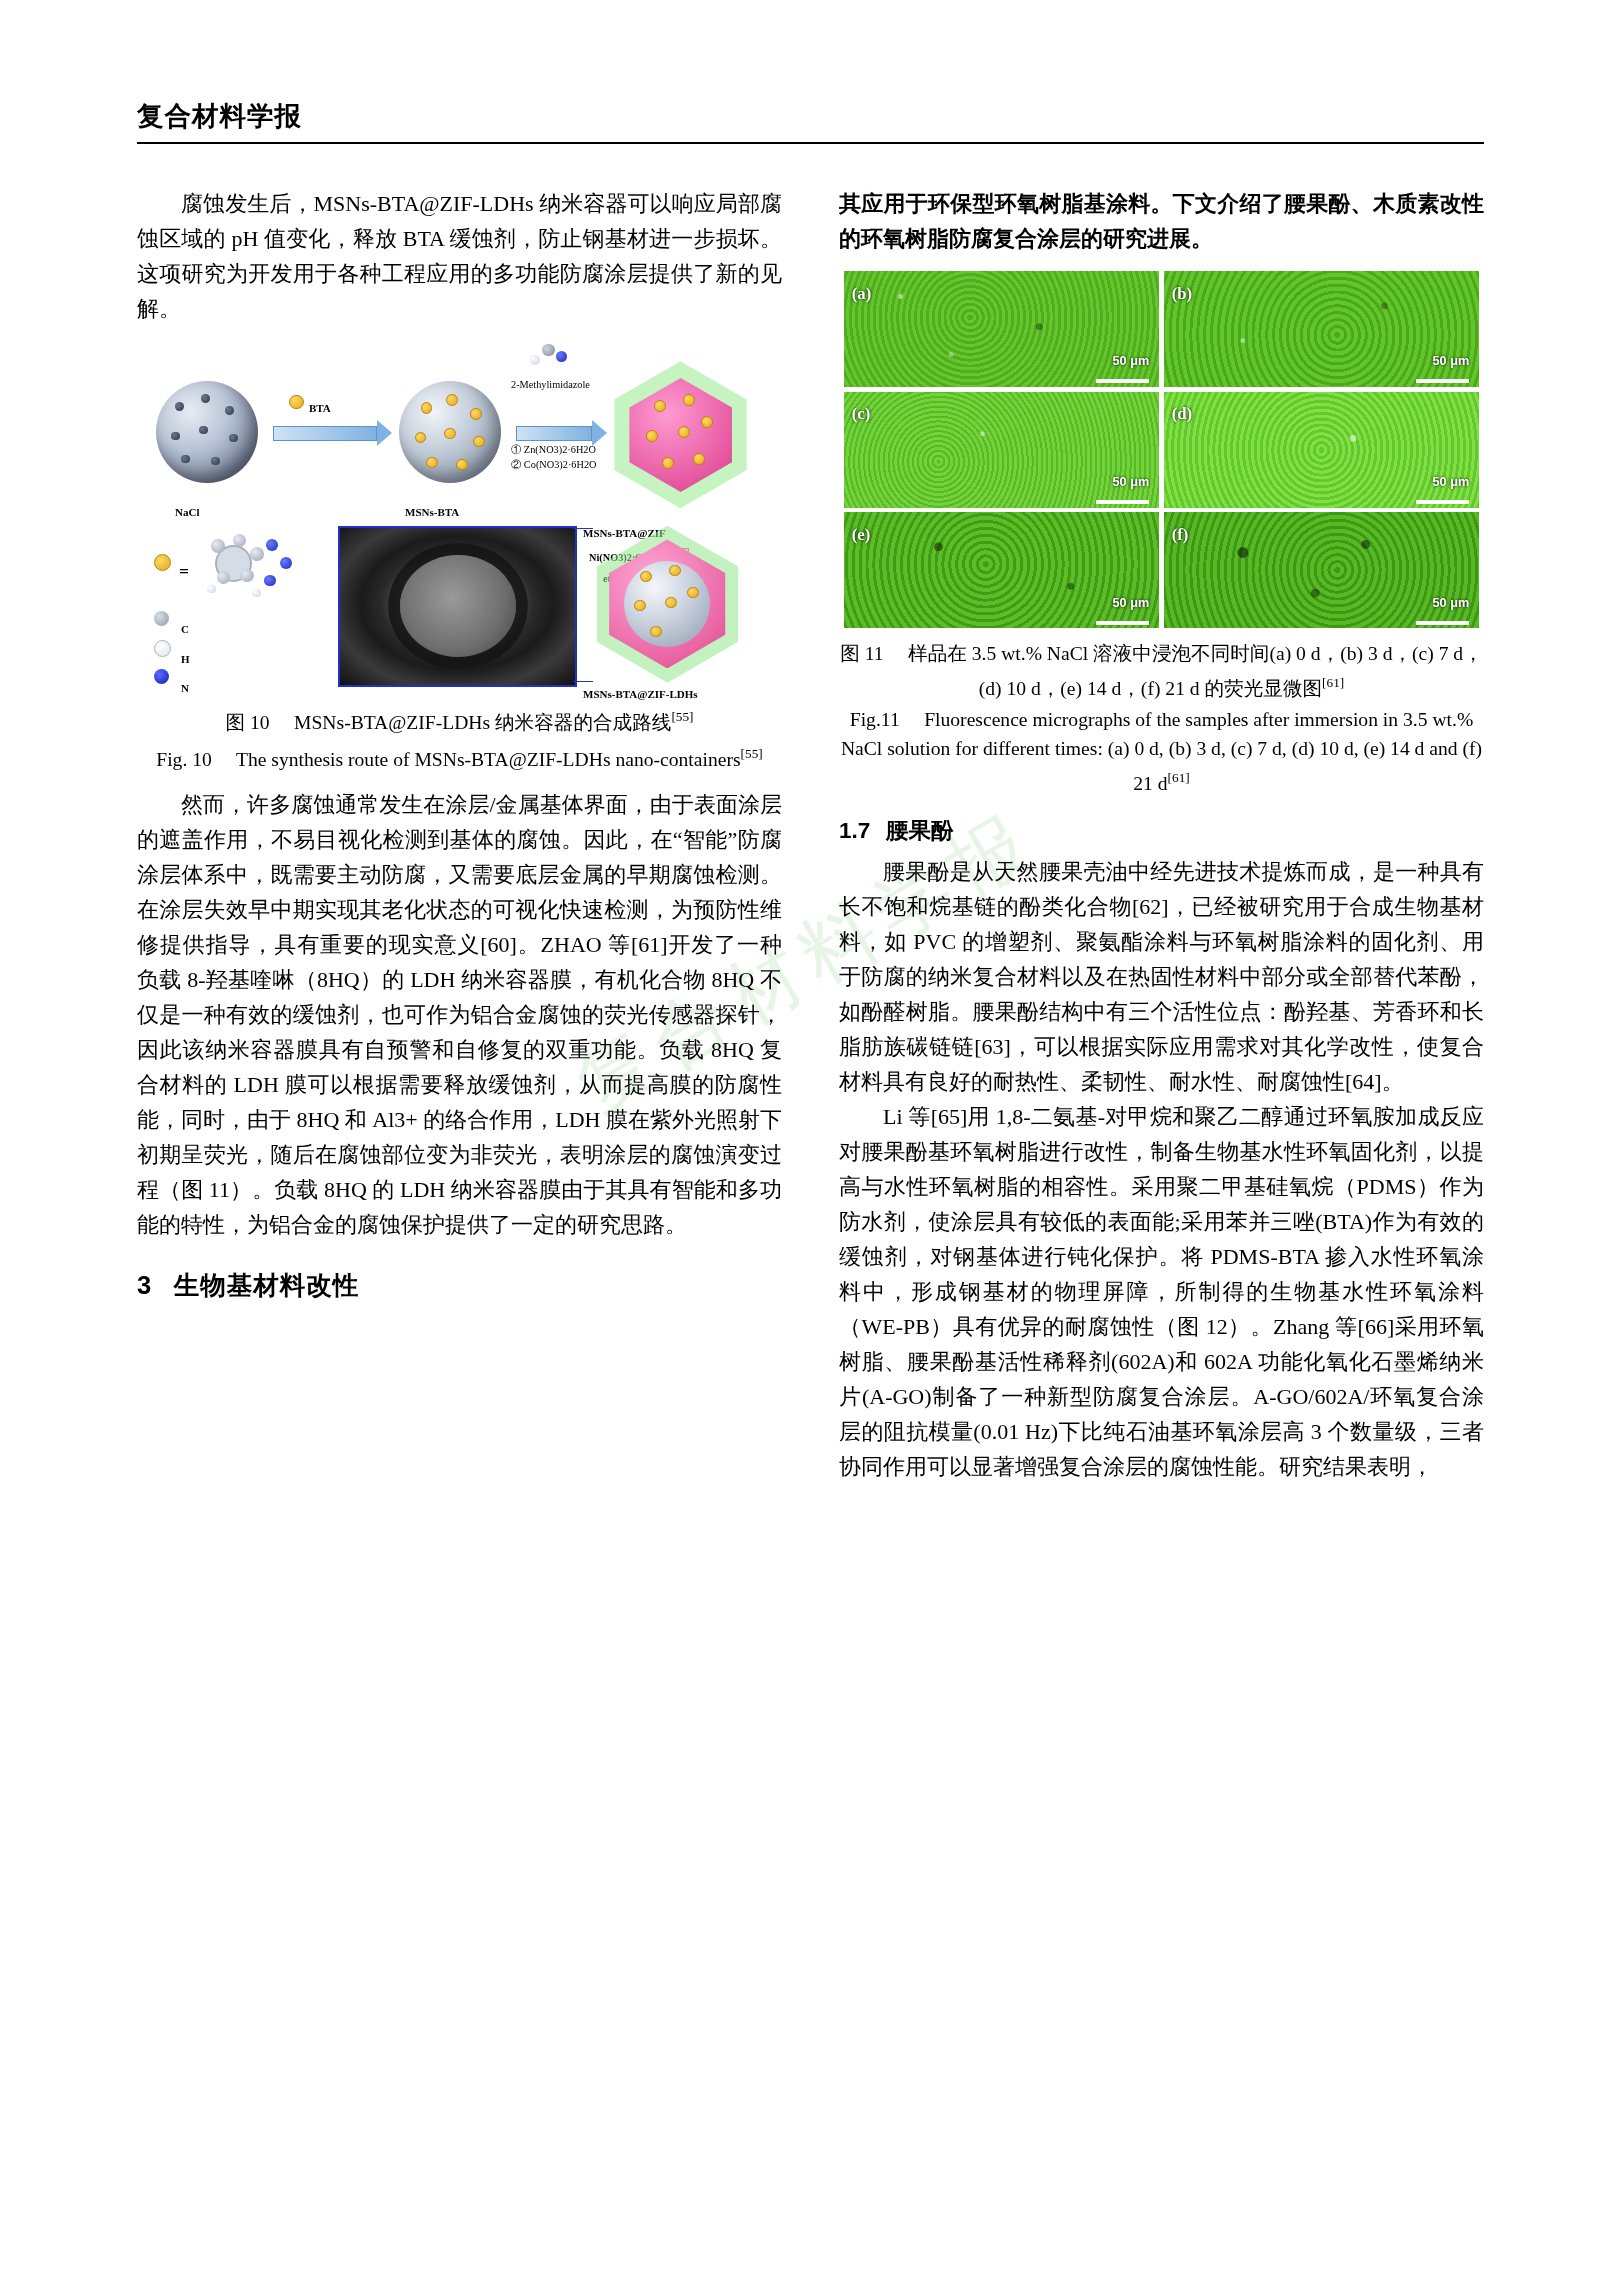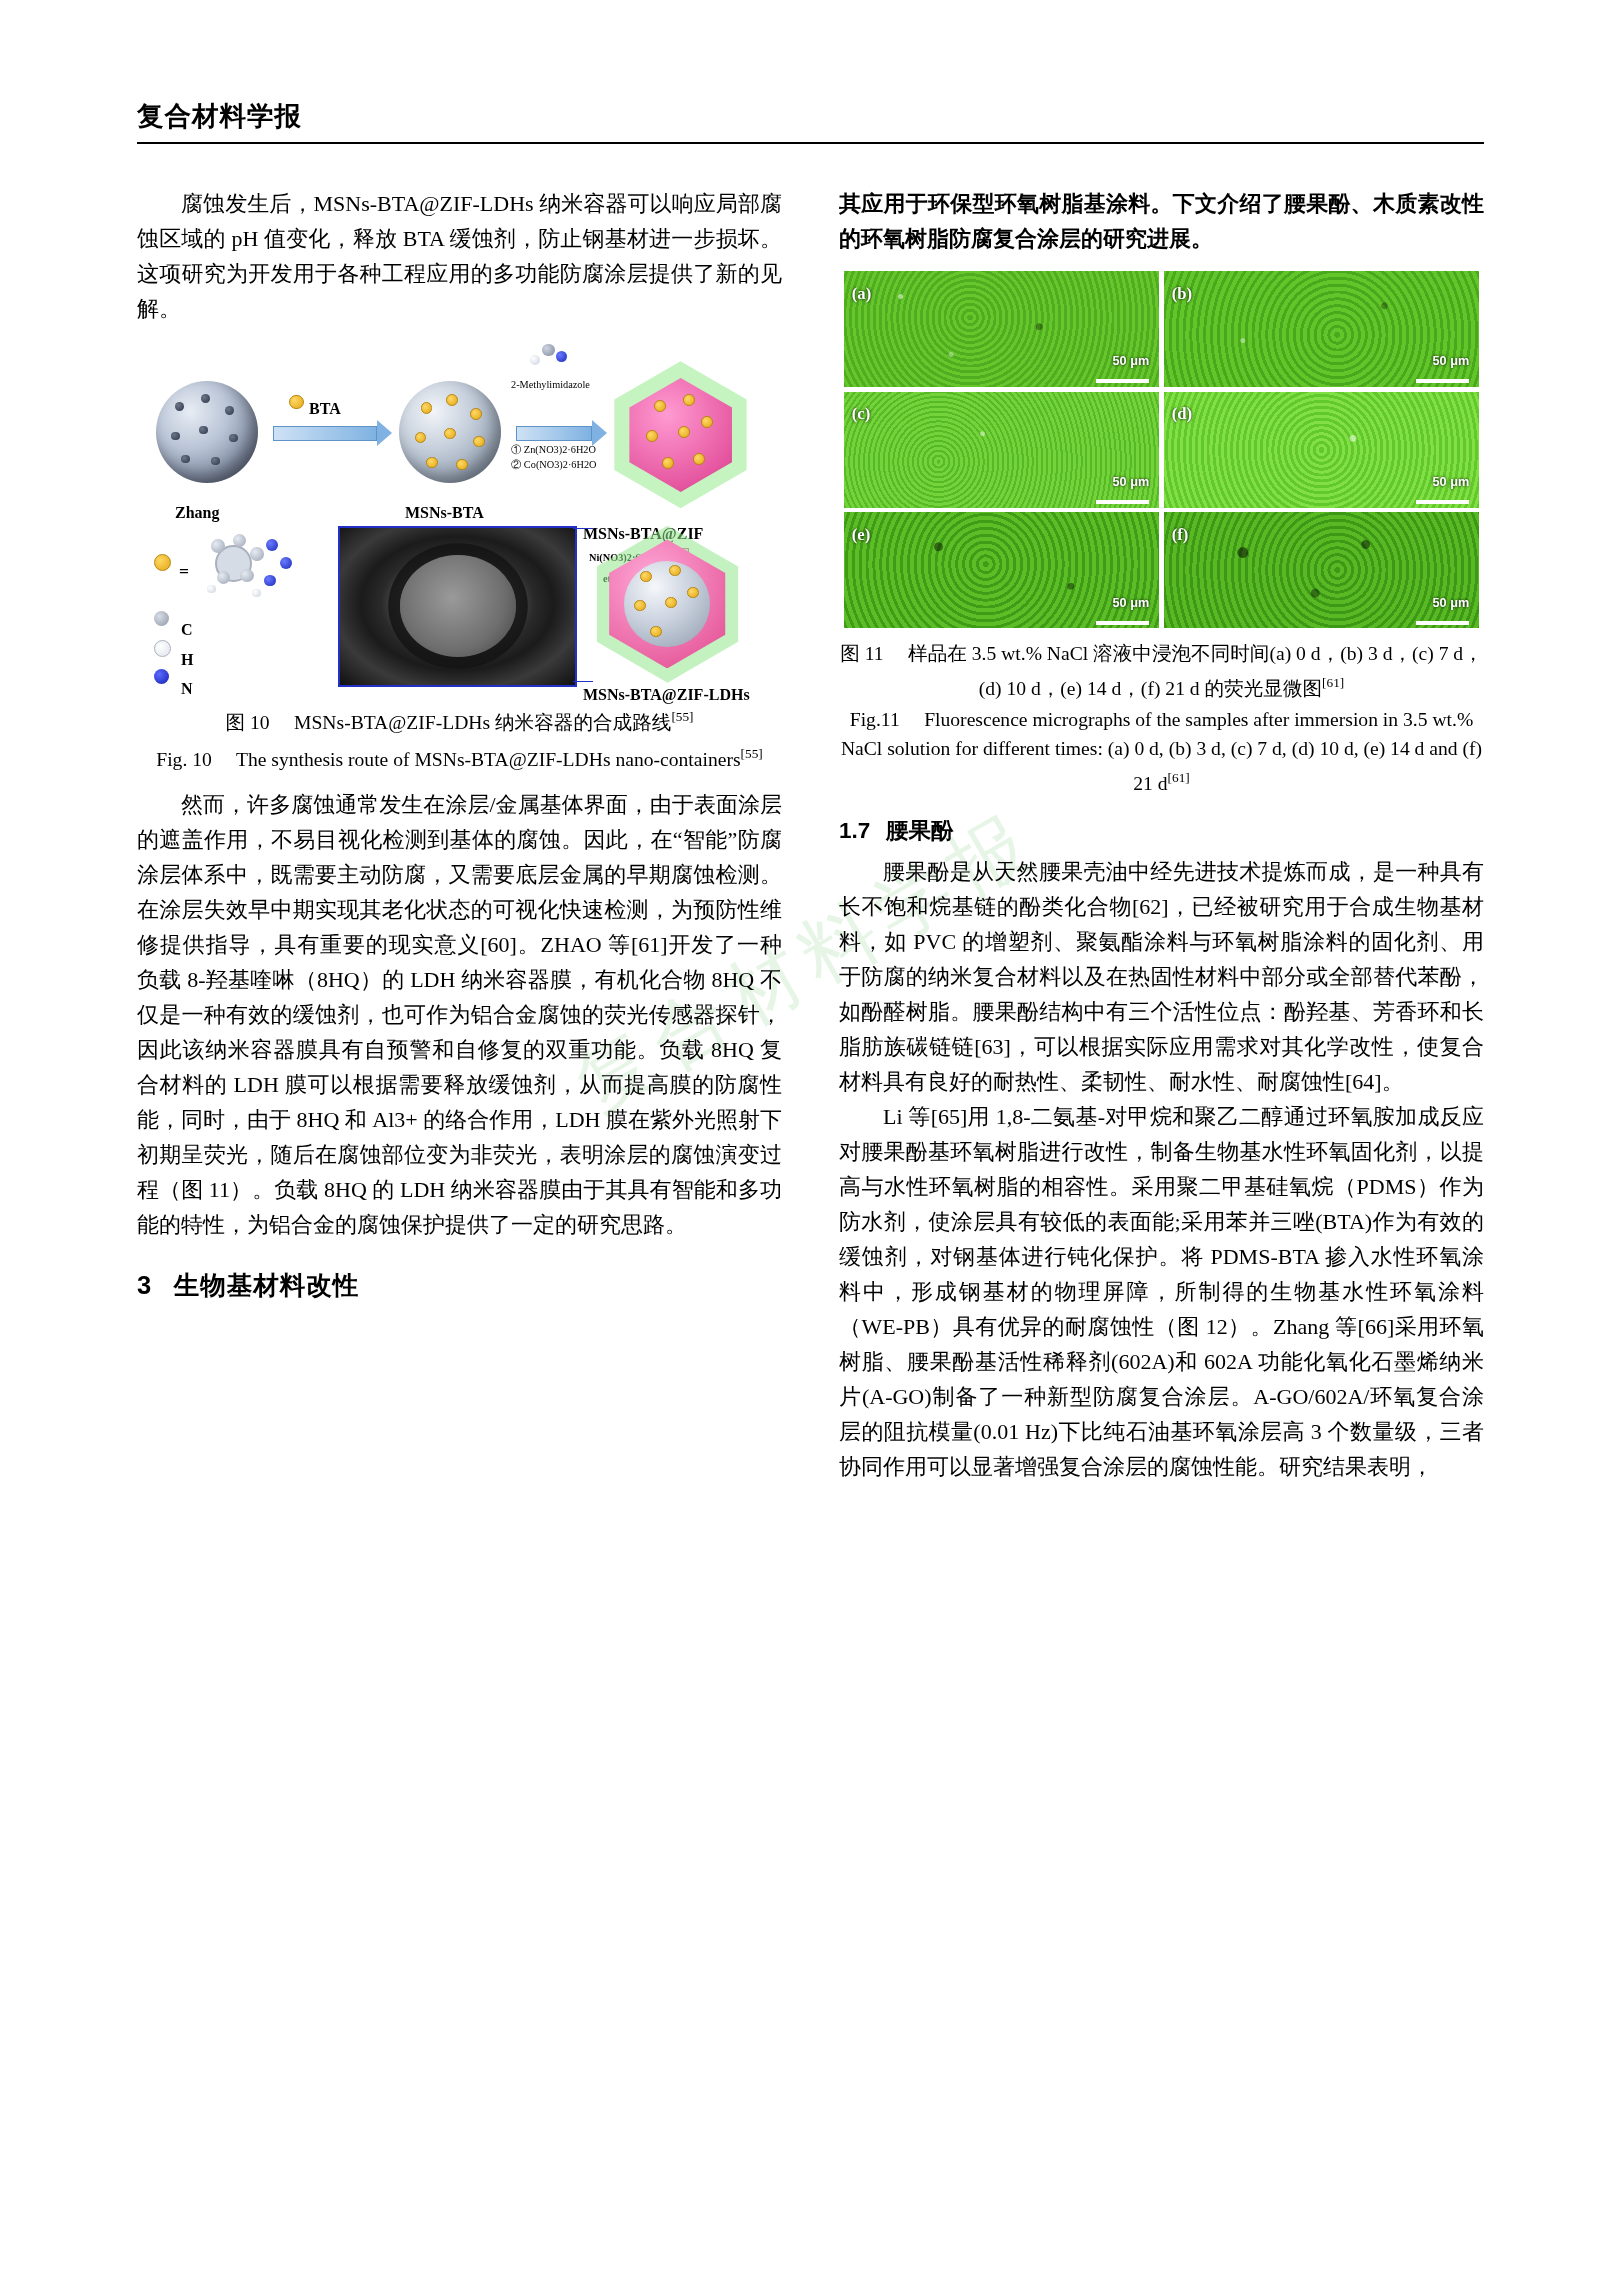--- a/index.html
+++ b/index.html
@@ -148,21 +148,21 @@
   .arrow-v:after {
     content: ""; position: absolute; bottom: -15.7px; left: -6.9px;
     border-top: 15.7px solid #f07ec0;
     border-left: 13.7px solid transparent;
     border-right: 13.7px solid transparent;
   }
   .f10label {
     position: absolute;
     font-family: "Liberation Serif", serif;
     font-weight: bold;
-    font-size: 16px;
+    font-size: 11px;
     white-space: nowrap;
   }
   .f10small {
     position: absolute;
     font-size: 10.3px;
     font-family: "Liberation Serif", serif;
     white-space: nowrap;
     line-height: 12.7px;
   }
   .tem {
@@ -314,21 +314,21 @@
         <div class="sphere msns">
           <div class="msns-dot" style="left:19.6px;top:21.6px"></div>
           <div class="msns-dot" style="left:45px;top:13.7px"></div>
           <div class="msns-dot" style="left:69px;top:25.5px"></div>
           <div class="msns-dot" style="left:15.7px;top:51px"></div>
           <div class="msns-dot" style="left:43px;top:45px"></div>
           <div class="msns-dot" style="left:73px;top:53px"></div>
           <div class="msns-dot" style="left:25.5px;top:74px"></div>
           <div class="msns-dot" style="left:55px;top:76px"></div>
         </div>
-        <div class="f10label" style="left:29px;top:155px">Zhang</div>
+        <div class="f10label" style="left:29px;top:155px">NaCl</div>
 
         <div class="arrow-h" style="left:127px;top:86px;width:102px"></div>
         <div class="ydot" style="left:143px;top:55px;width:12.7px;height:12.7px"></div>
         <div class="f10label" style="left:163px;top:51px">BTA</div>
 
         <div class="sphere msns-bta">
           <div class="ydot" style="left:21.6px;top:21.6px"></div>
           <div class="ydot" style="left:47px;top:13.7px"></div>
           <div class="ydot" style="left:71px;top:27.4px"></div>
           <div class="ydot" style="left:15.7px;top:51px"></div>

